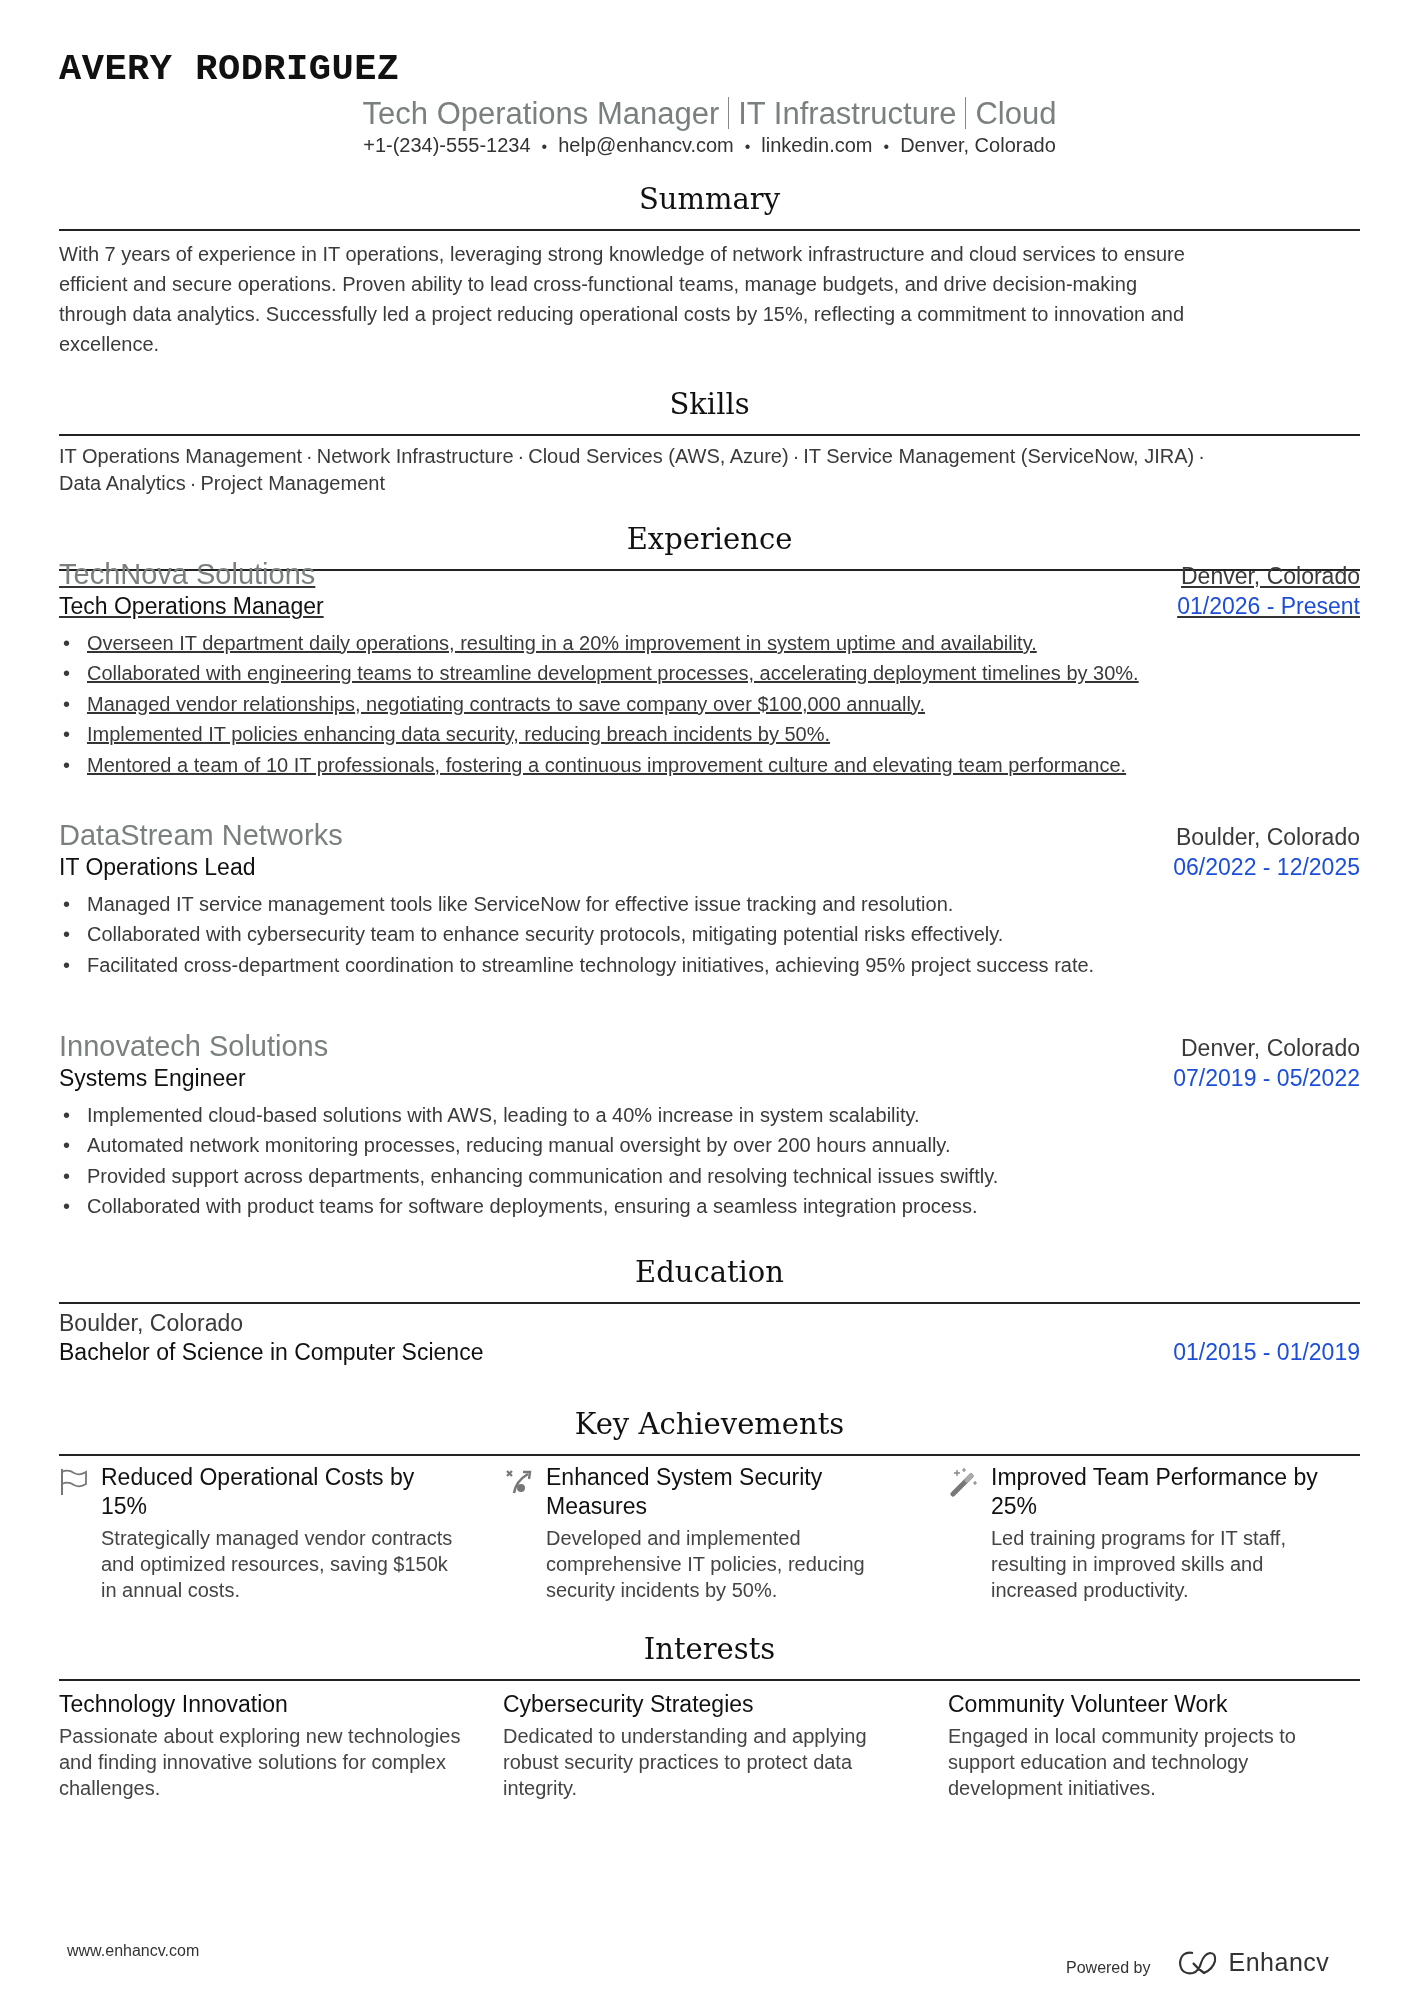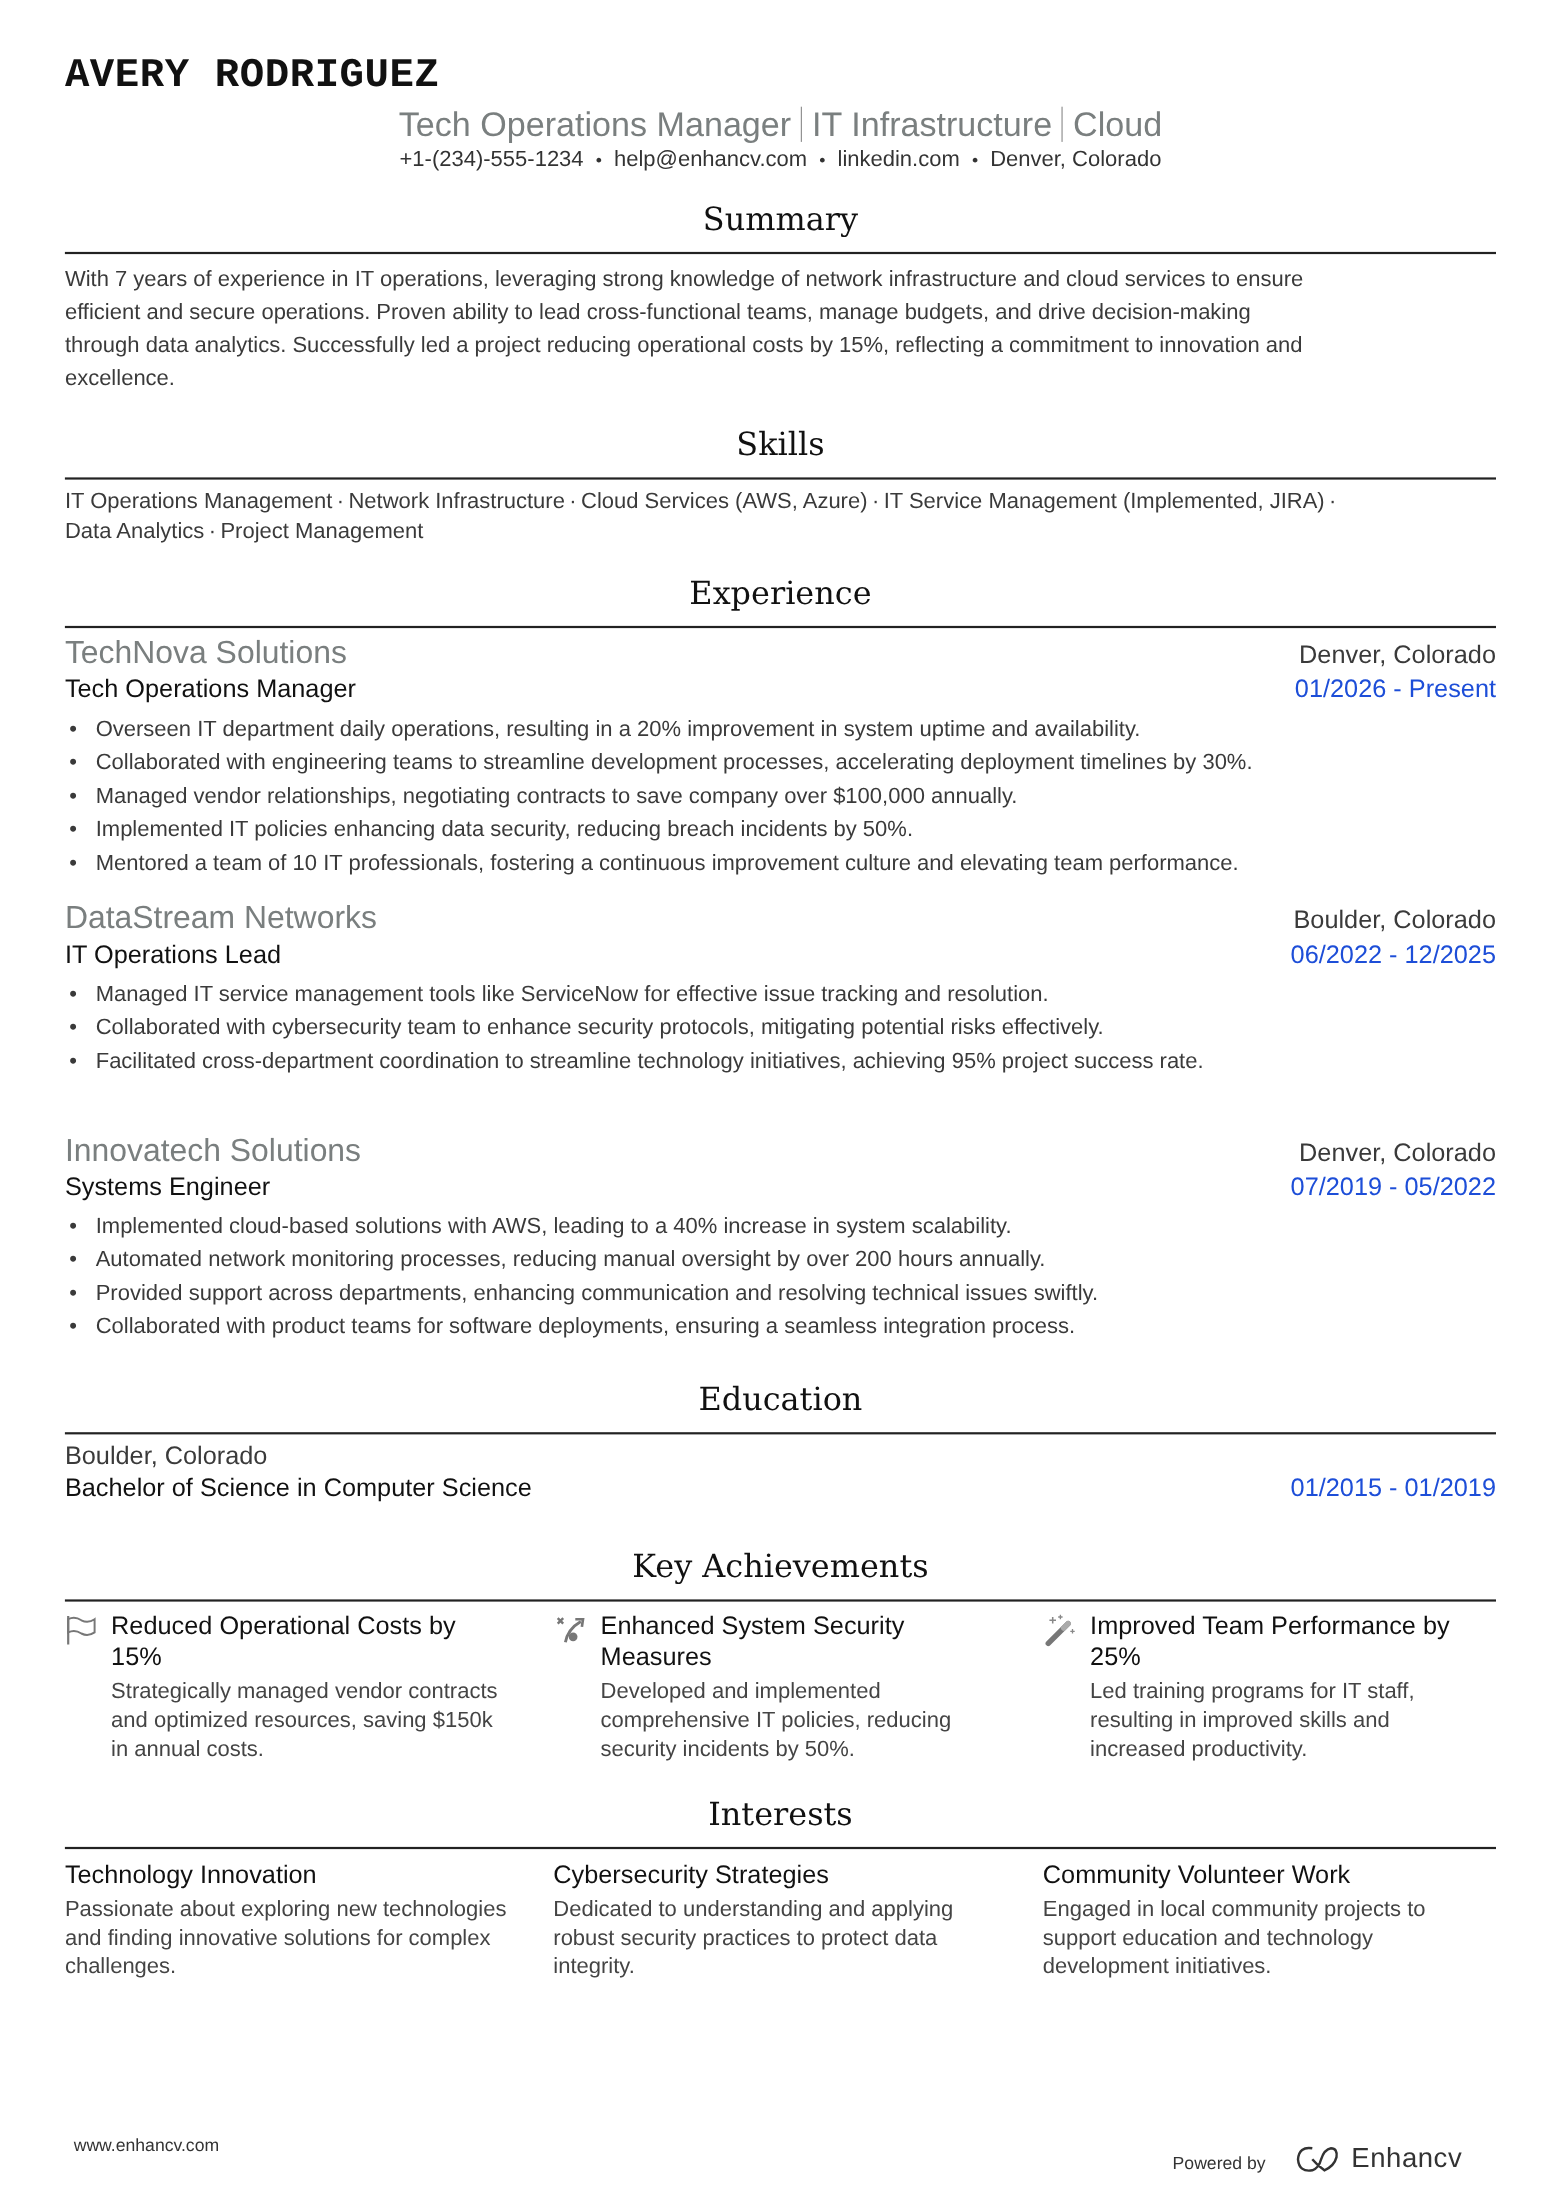--- a/index.html
+++ b/index.html
@@ -60,31 +60,31 @@
     <div>With 7 years of experience in IT operations, leveraging strong knowledge of network infrastructure and cloud services to ensure</div>
     <div>efficient and secure operations. Proven ability to lead cross-functional teams, manage budgets, and drive decision-making</div>
     <div>through data analytics. Successfully led a project reducing operational costs by 15%, reflecting a commitment to innovation and</div>
     <div>excellence.</div>
   </div>
 
   <div class="section-title" style="top:387px;">Skills</div>
   <div class="rule" style="top:434px;"></div>
   <div class="skills" style="top:443px;">
     <div>
-      <span>IT Operations Management</span><span class="sd">·</span><span>Network Infrastructure</span><span class="sd">·</span><span>Cloud Services (AWS, Azure)</span><span class="sd">·</span><span>IT Service Management (Implemented, JIRA)</span><span class="sd">·</span>
+      <span>IT Operations Management</span><span class="sd">·</span><span>Network Infrastructure</span><span class="sd">·</span><span>Cloud Services (AWS, Azure)</span><span class="sd">·</span><span>IT Service Management (ServiceNow, JIRA)</span><span class="sd">·</span>
     </div>
     <div>
       <span>Data Analytics</span><span class="sd">·</span><span>Project Management</span>
     </div>
   </div>
 
   <div class="section-title" style="top:522px;">Experience</div>
   <div class="rule" style="top:569px;"></div>
 
-  <div class="job" style="top:578px;">
+  <div class="job" style="top:558px;text-decoration:underline;">
     <div class="row">
       <span class="company">TechNova Solutions</span>
       <span class="loc">Denver, Colorado</span>
     </div>
     <div class="row">
       <span class="role">Tech Operations Manager</span>
       <span class="dates">01/2026 - Present</span>
     </div>
     <ul class="bullets">
       <li>Overseen IT department daily operations, resulting in a 20% improvement in system uptime and availability.</li>

